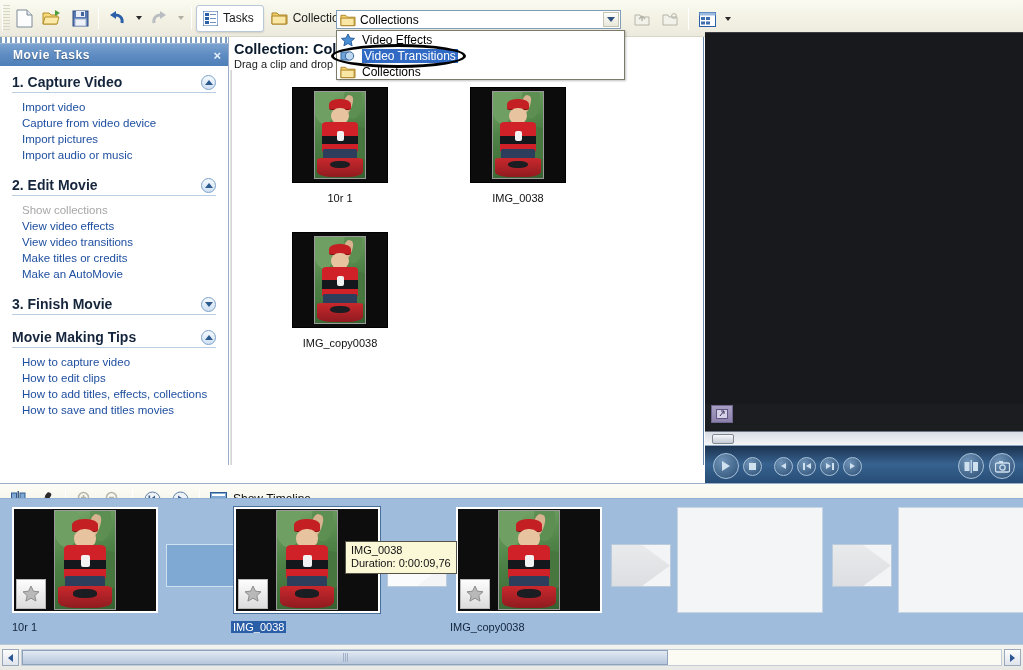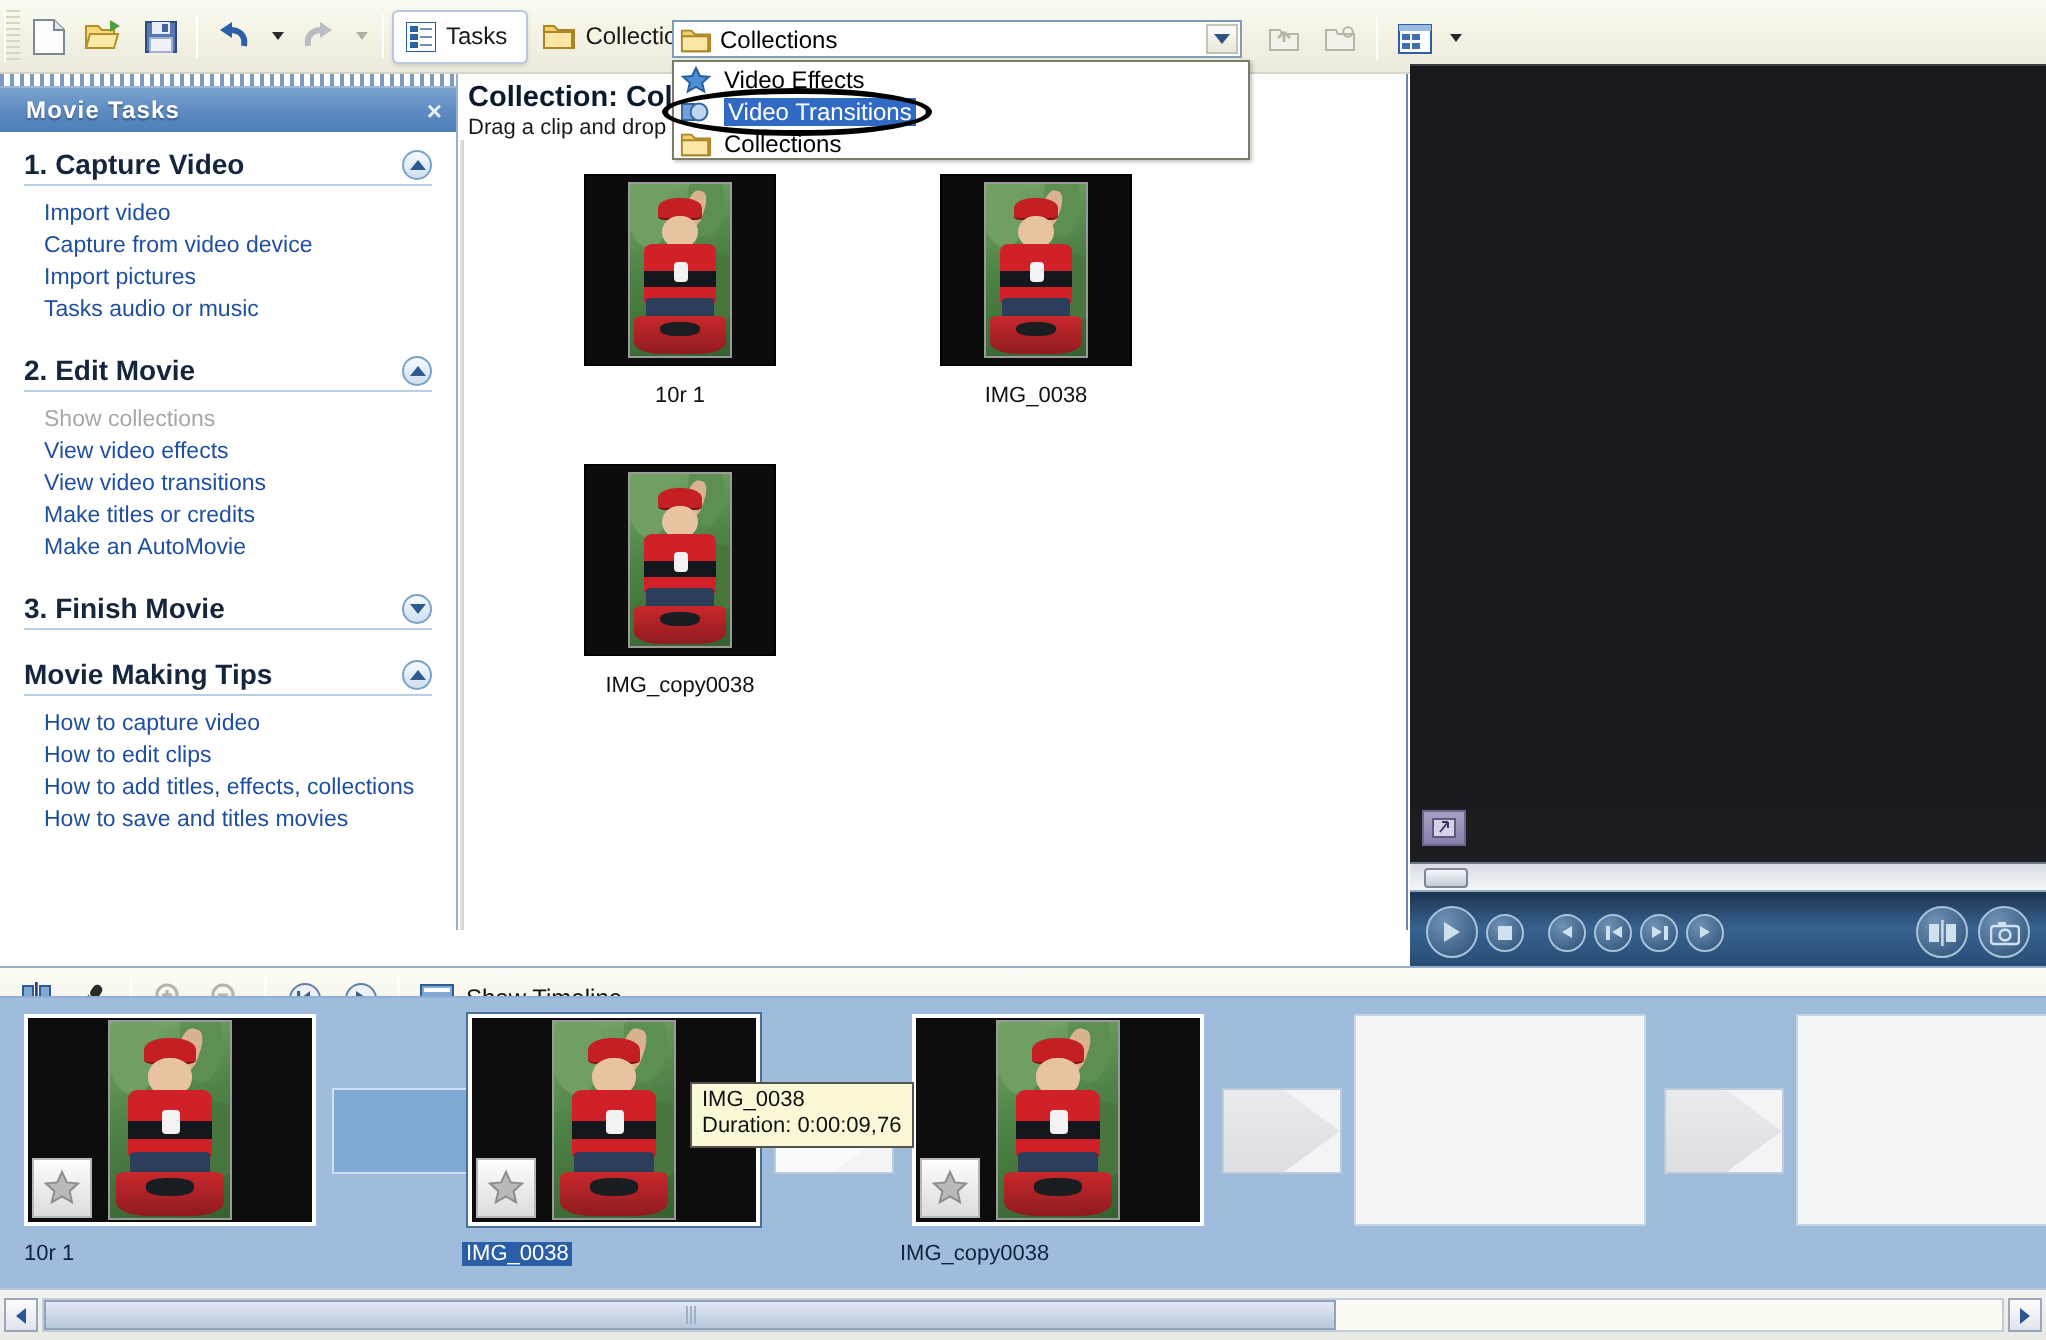--- a/index.html
+++ b/index.html
@@ -375,21 +375,21 @@
     <div class="tkSection">
       <span class="sTitle">1. Capture Video</span>
       <span class="chev up">
           <i></i>
         </span>
     </div>
     <div class="tkLinks">
       <div class="tkLink">Import video</div>
       <div class="tkLink">Capture from video device</div>
       <div class="tkLink">Import pictures</div>
-      <div class="tkLink">Tasks audio or music</div>
+      <div class="tkLink">Import audio or music</div>
     </div>
 
     <div class="tkSection">
       <span class="sTitle">2. Edit Movie</span>
       <span class="chev up">
           <i></i>
         </span>
     </div>
     <div class="tkLinks">
       <div class="tkLink disabled">Show collections</div>

